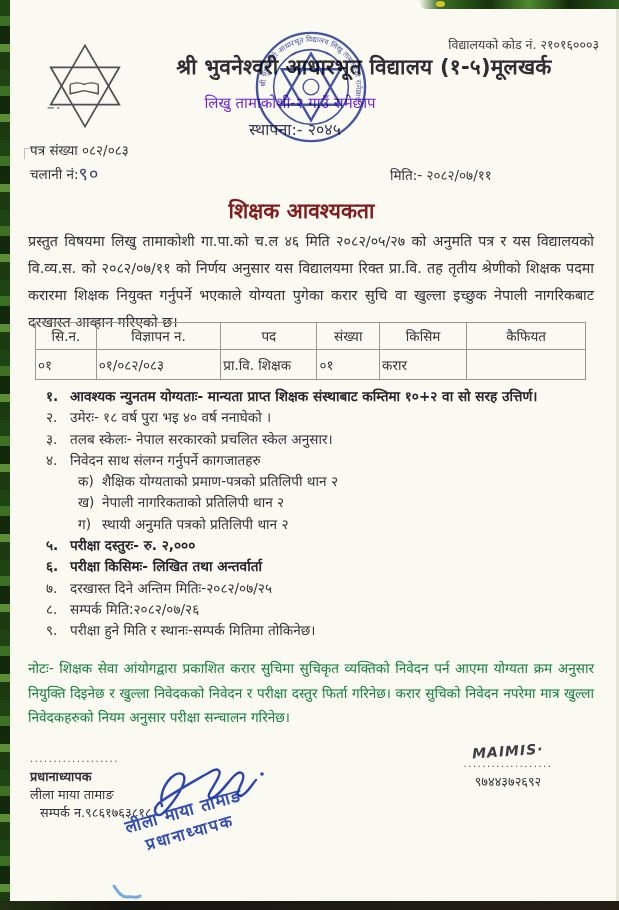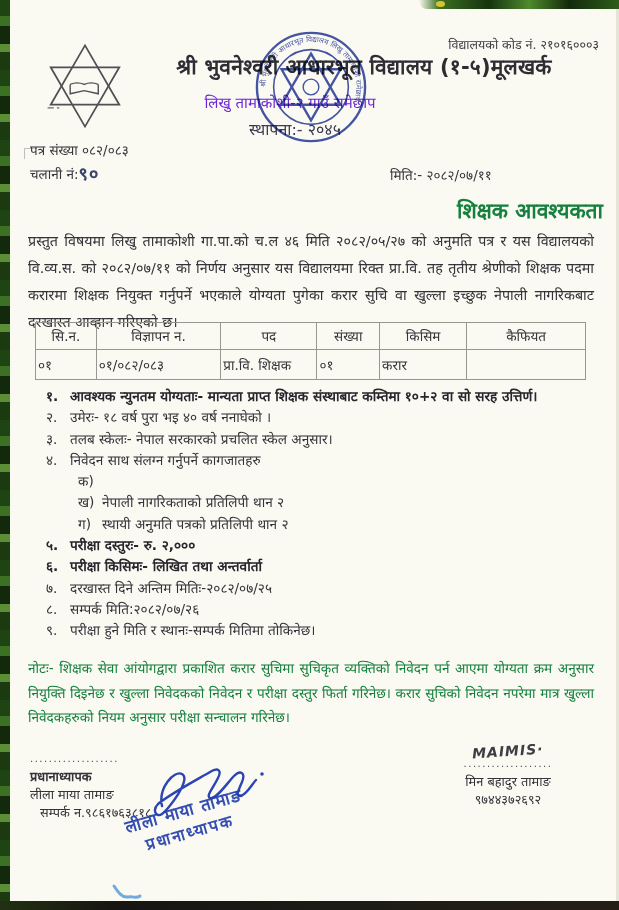--- a/index.html
+++ b/index.html
@@ -29,24 +29,24 @@
   .school-sub{top:92px;left:120px;width:340px;font-size:15px;color:#6d28d9;}
   .school-est{top:118px;left:180px;width:230px;font-size:16px;color:#3a3a55;}
   .logo-star{position:absolute;left:46px;top:40px;width:78px;height:92px;}
   .corner-mark{position:absolute;left:24px;top:148px;width:12px;height:10px;border-left:1px solid #a7a7a2;border-top:1px solid #a7a7a2;opacity:.7;}
 
   .round-stamp{position:absolute;left:252px;top:26px;width:118px;height:122px;mix-blend-mode:multiply;opacity:.88;}
 
   
   .letter-no{top:141px;left:30px;font-size:13.5px;}
   .dispatch{top:160px;left:30px;font-size:13.5px;}
-  .dispatch .hand{font-size:18px;color:#39456b;font-weight:bold;letter-spacing:1px;position:relative;top:1px;margin-top:43px;}
+  .dispatch .hand{font-size:18px;color:#39456b;font-weight:normal;letter-spacing:1px;position:relative;top:1px;margin-top:43px;}
   .date-line{top:166px;left:390px;font-size:13.5px;}
 
-  .doc-heading{top:196px;left:0;right:16px;text-align:right;font-size:21px;font-weight:bold;color:#15803d;}
+  .doc-heading{top:196px;left:0;right:16px;text-align:center;font-size:21px;font-weight:bold;color:#7f1d1d;}
 
   .intro{top:228px;left:28px;width:566px;font-size:14.3px;line-height:27px;text-align:justify;color:#333339;}
 
   
   table.vac{position:absolute;top:322px;left:35px;width:551px;border-collapse:collapse;font-size:13.5px;color:#34343a;}
   table.vac th,table.vac td{border:1px solid #97978f;font-weight:normal;padding:2px 2px;}
   table.vac th{height:22px;}
   table.vac td{height:25px;}
   .c0{width:58px}.c1{width:124px}.c2{width:96px}.c3{width:60px}.c4{width:86px}.c5{width:120px}
 
@@ -150,20 +150,21 @@
   <div class="li">
       <span class="n">३.</span>
       <span>तलब स्केलः- नेपाल सरकारको प्रचलित स्केल अनुसार।</span>
     </div>
   <div class="li">
       <span class="n">४.</span>
       <span>निवेदन साथ संलग्न गर्नुपर्ने कागजातहरु</span>
     </div>
   <div class="li sub">
       <span class="n">क)</span>
+      <span>शैक्षिक योग्यताको प्रमाण-पत्रको प्रतिलिपी थान २</span>
     </div>
   <div class="li sub">
       <span class="n">ख)</span>
       <span>नेपाली नागरिकताको प्रतिलिपी थान २</span>
     </div>
   <div class="li sub">
       <span class="n">ग)</span>
       <span>स्थायी अनुमति पत्रको प्रतिलिपी थान २</span>
     </div>
   <div class="li dk">
@@ -203,19 +204,18 @@
 </svg>
 
 <div class="blue-stamp">
   <div class="l1">लीला माया तामाङ</div>
   <div class="l2">प्रधानाध्यापक</div>
 </div>
 
 <div class="txt sig-right">
   <div><span class="scribble">MAIMIS·</span></div>
   <div class="dots" style="margin-top:-6px">...................</div>
-  <div>मिन बहादुर तामाङ</div>
   <div>९७४४३७२६९२</div>
 </div>
 
 <svg class="ink-mark" viewBox="0 0 34 20">
   <path d="M4 4 C8 10 12 16 18 15 C24 14 26 17 30 14" fill="none" stroke="#5a9bd8" stroke-width="3" stroke-linecap="round" opacity=".85"></path>
 </svg>
 
 </body></html>

